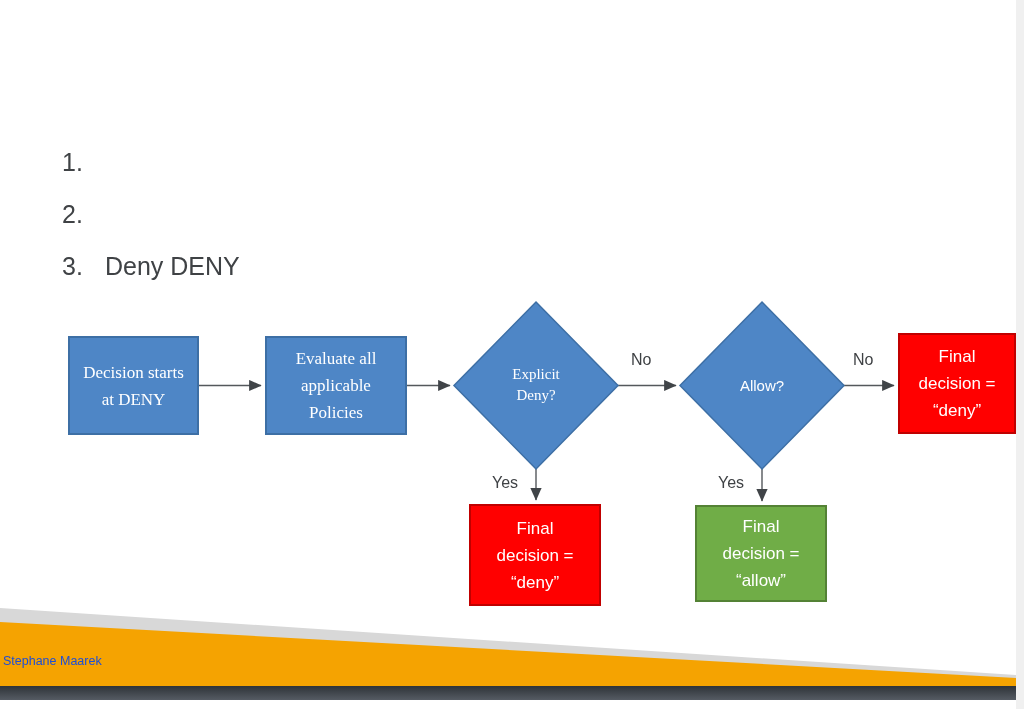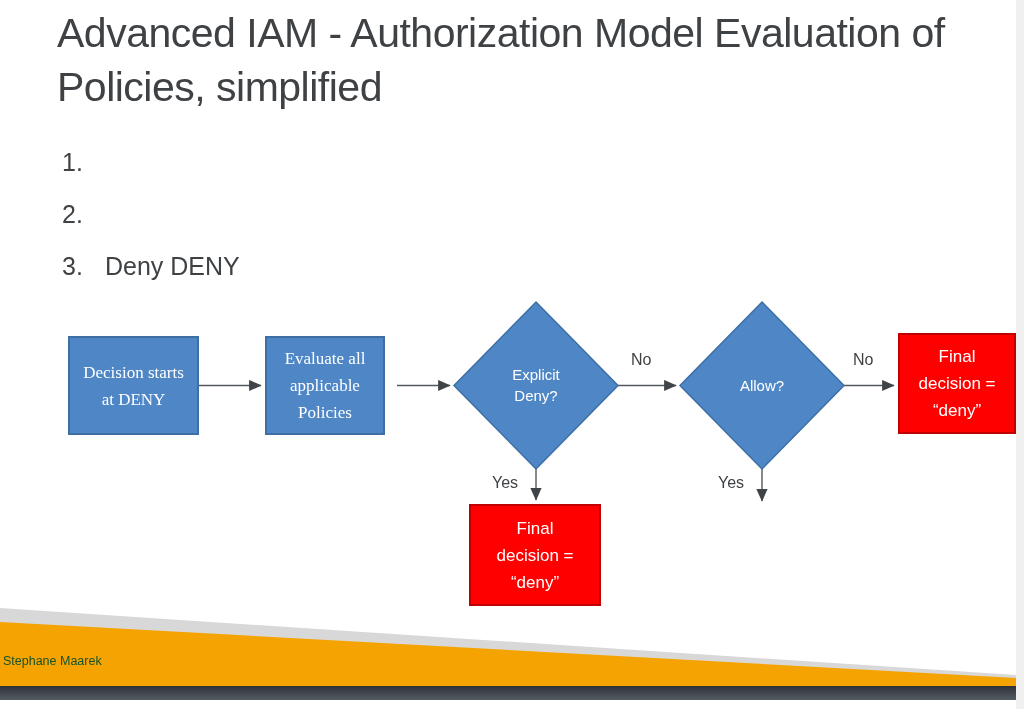--- a/index.html
+++ b/index.html
@@ -36,21 +36,21 @@
   .diamond-label{
     position:absolute;display:flex;align-items:center;justify-content:center;
     text-align:center;color:#ffffff;font-size:15px;line-height:21px;
   }
   .edge-label{position:absolute;font-size:16px;color:var(--text-dark,#3F4245);}
   .footer-bar{
     position:absolute;left:0;top:686px;width:1016px;height:14px;
     background:linear-gradient(to bottom,var(--bar-top,#2E3338),var(--bar-bottom,#555B63));
   }
   .author{
-    position:absolute;left:3px;top:654px;font-size:12.5px;color:#14532d;font-weight:300;
+    position:absolute;left:3px;top:654px;font-size:12.5px;color:#1d4ed8;font-weight:300;
   }
 </style>
 </head>
 <body>
 
 <div class="stage">
 
   <svg class="art" width="1024" height="709" viewBox="0 0 1024 709">
     <defs>
       <marker id="ah" markerWidth="10" markerHeight="9" refX="8.5" refY="4" orient="auto">
@@ -69,51 +69,51 @@
       <line class="edge" x1="536" y1="467" x2="536" y2="500" marker-end="url(#ah)"></line>
       <line class="edge" x1="762" y1="467" x2="762" y2="501" marker-end="url(#ah)"></line>
     </g>
 
     <polygon class="diamond" points="536,302 618,385.5 536,469 454,385.5"></polygon>
     <polygon class="diamond" points="762,302 844,385.5 762,469 680,385.5"></polygon>
   </svg>
 
   <div class="footer-bar"></div>
 
-  <div class="title">Advanced IAM - Authorization Model Evaluation of Policies, simplified</div>
 
   <div class="list">
     <div class="list-row">
       <span class="list-num">1.</span>
     </div>
     <div class="list-row">
       <span class="list-num">2.</span>
     </div>
     <div class="list-row">
       <span class="list-num">3.</span>
       <span>Deny DENY</span>
     </div>
   </div>
 
   <div class="node process" style="left:68px;top:336px;width:131px;height:99px;">Decision starts at DENY</div>
 
-  <div class="node process" style="left:265px;top:336px;width:120px;height:99px;">Evaluate all applicable Policies</div>
+  <div class="node process" style="left:265px;top:336px;width:142px;height:99px;">Evaluate all applicable Policies</div>
 
   <div class="diamond-label" style="left:486px;top:352px;width:100px;height:66px;">
-    <span style="width:78px;">Explicit Deny?</span>
+    <span style="width:78px;font-family:Liberation Serif, serif;">Explicit Deny?</span>
   </div>
 
   <div class="diamond-label" style="left:712px;top:352px;width:100px;height:66px;">
     <span>Allow?</span>
   </div>
 
   <div class="node deny" style="left:898px;top:333px;width:118px;height:101px;">Final decision = “deny”</div>
 
   <div class="node deny" style="left:469px;top:504px;width:132px;height:102px;">Final decision = “deny”</div>
 
+  <div class="node allow" style="left:695px;top:505px;width:132px;height:97px;">Final decision = “allow”</div>
 
   <span class="edge-label" style="left:631px;top:351px;">No</span>
   <span class="edge-label" style="left:853px;top:351px;">No</span>
   <span class="edge-label" style="left:492px;top:474px;">Yes</span>
   <span class="edge-label" style="left:718px;top:474px;">Yes</span>
 
   <div class="author">Stephane Maarek</div>
 
   <div class="right-strip"></div>
 </div>

